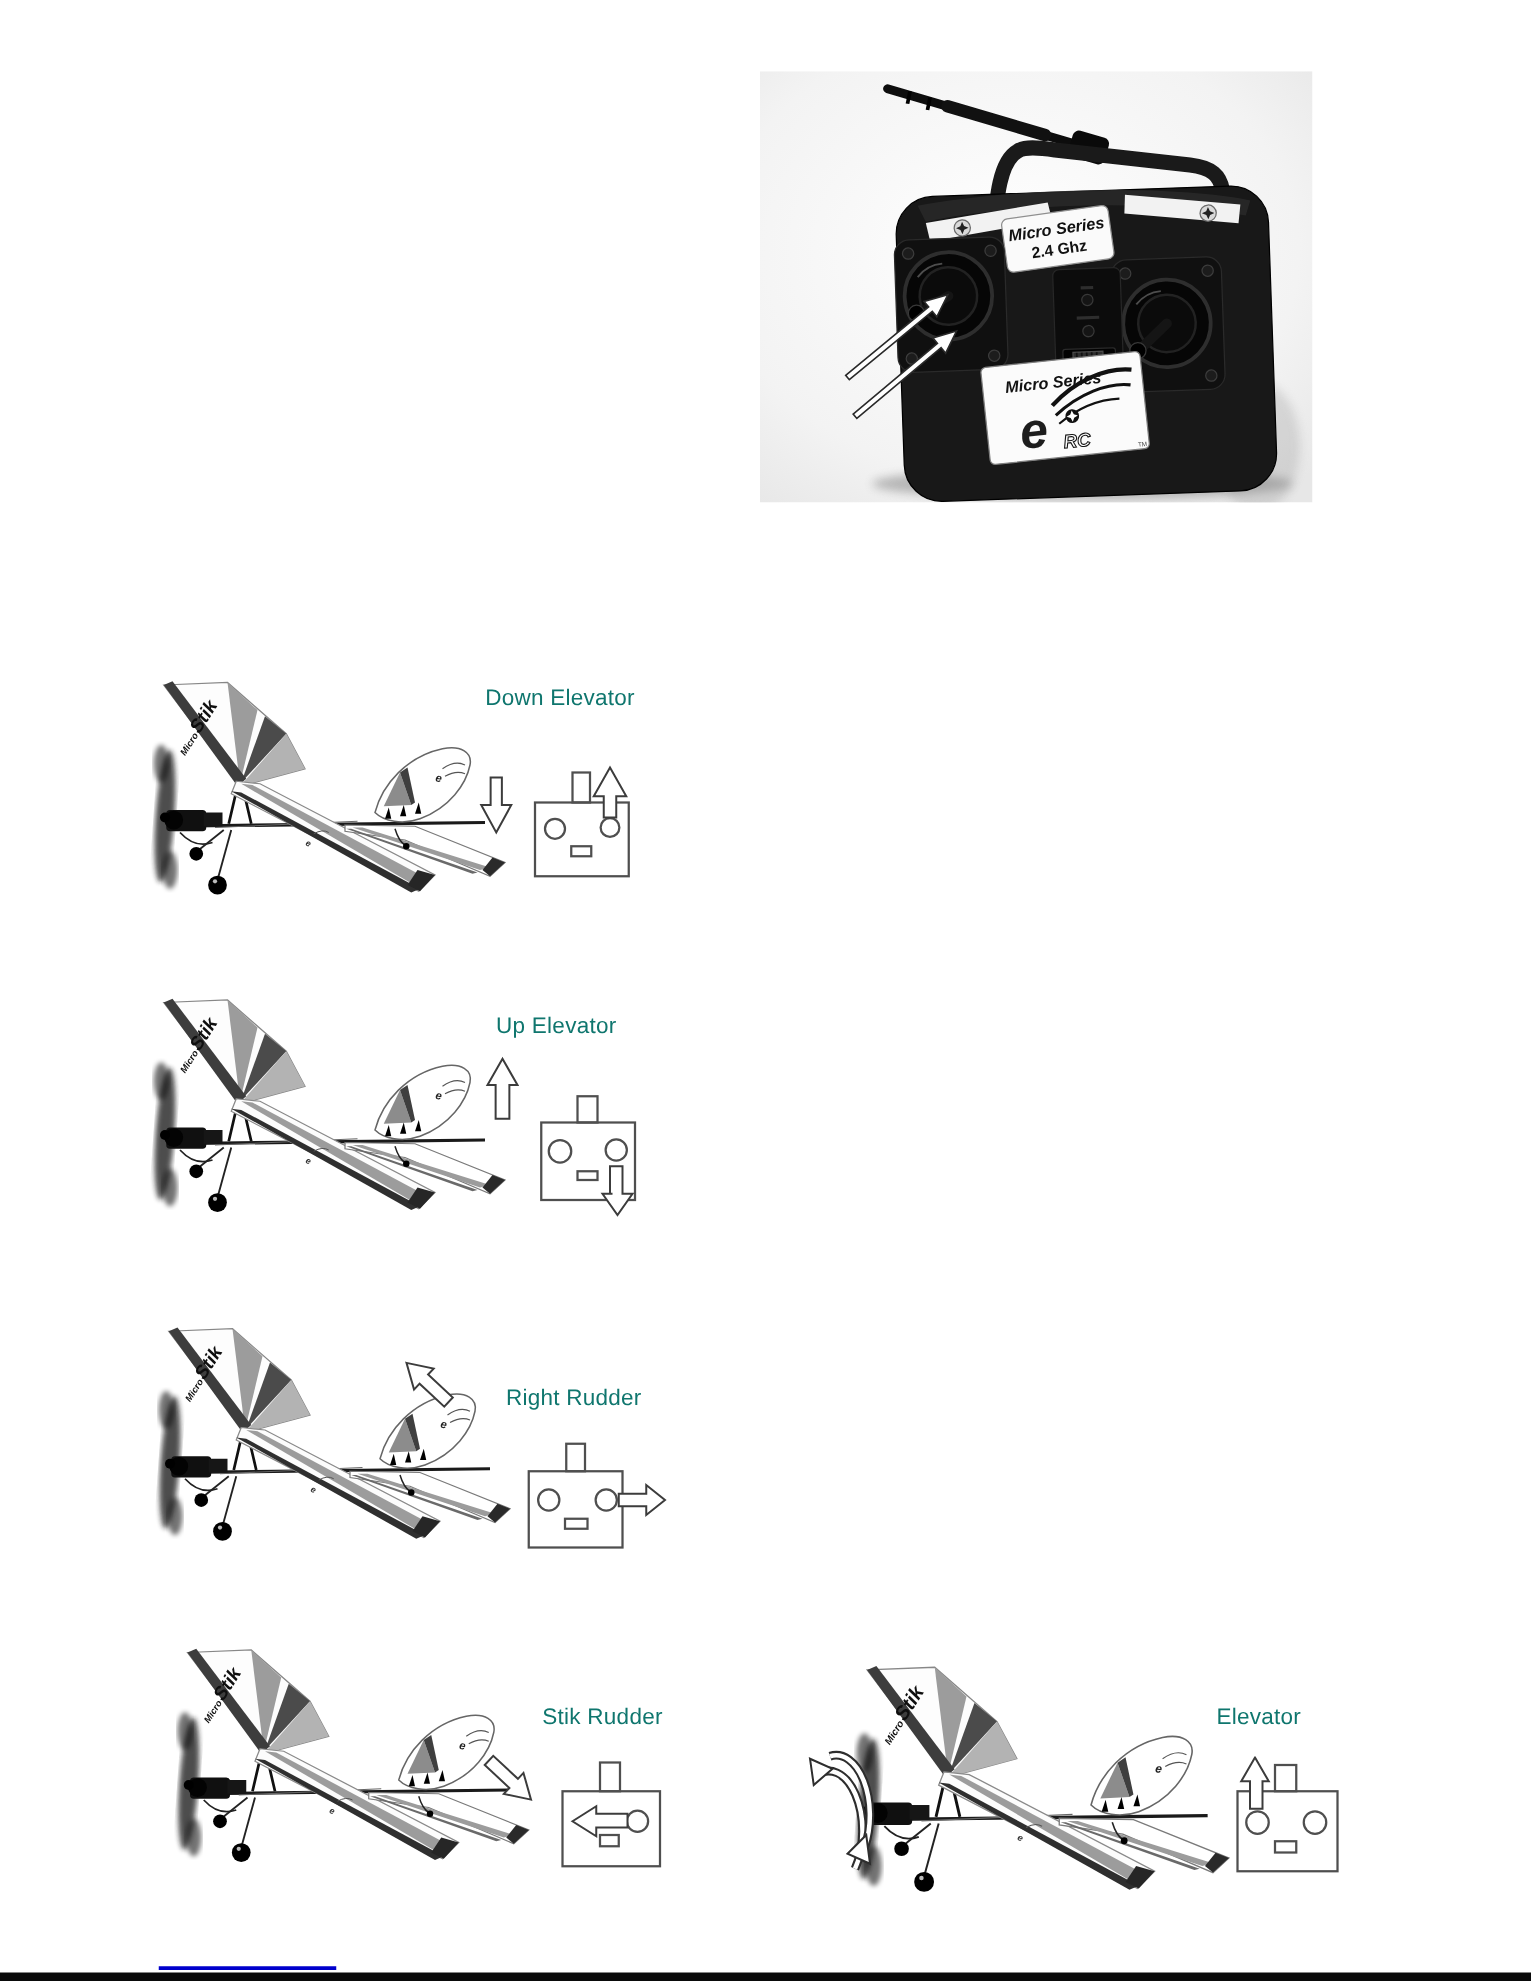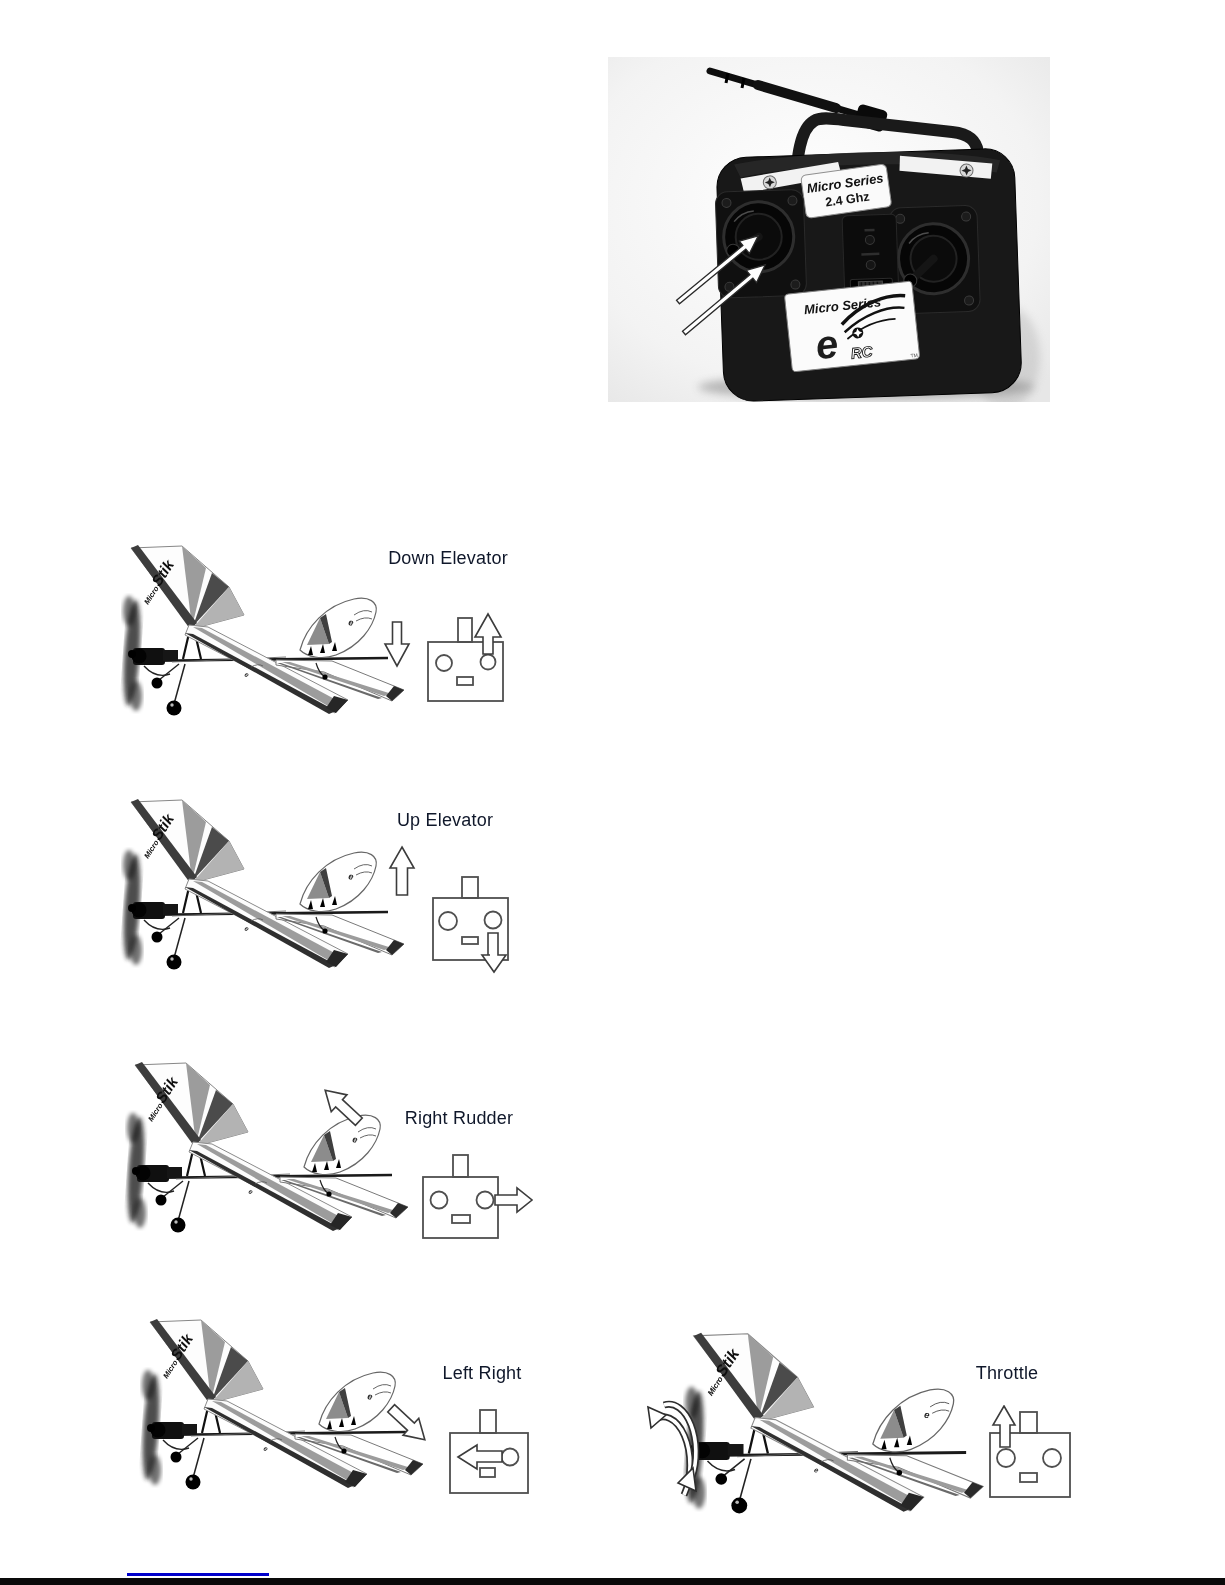--- a/index.html
+++ b/index.html
@@ -1,20 +1,20 @@
 <!DOCTYPE html>
 <html><head>
 <meta charset="utf-8">
 <style>
   html,body{margin:0;padding:0;background:#fff;}
   .page{position:relative;width:1225px;height:1585px;background:#fff;overflow:hidden;
         font-family:"Liberation Sans",sans-serif;}
   .abs{position:absolute;}
   .diagram-label{position:absolute;width:160px;text-align:center;font-size:18px;
-        color:#0f172a;white-space:nowrap;letter-spacing:.2px;}
+        color:#0f766e;white-space:nowrap;letter-spacing:.2px;}
   .footer-link-line{position:absolute;left:127px;top:1573px;width:142px;height:3px;}
   .page-edge-bar{position:absolute;left:0;top:1578px;width:1225px;height:7px;}
   svg text{font-family:"Liberation Sans",sans-serif;}
 </style>
 </head>
 <body>
 
 <svg width="0" height="0" style="position:absolute" aria-hidden="true">
   <defs>
     <filter id="blur2">
@@ -253,42 +253,42 @@
         <rect x="33" y="65" width="18" height="8"></rect>
       </g>
       <path d="M76,45 L98,45 L98,38 L113,50 L98,62 L98,55 L76,55 Z" fill="#fff" stroke="#3c3c3c" stroke-width="1.6"></path>
     </svg>
   </div>
 
   <div>
     <svg class="abs" style="left:105px;top:1307px" width="340" height="195">
         <use href="#plane"></use>
       </svg>
-    <div class="diagram-label" style="left:402px;top:1363px">Left Right</div>
+    <div class="diagram-label" style="left:402px;top:1363px">Stik Rudder</div>
     <svg class="abs" style="left:382px;top:1398px" width="52" height="52">
       <g transform="translate(26,26) rotate(133)">
         <path d="M0,-23 L11.5,-4 L5,-4 L5,23 L-5,23 L-5,-4 L-11.5,-4 Z" fill="#fff" stroke="#3c3c3c" stroke-width="1.6"></path>
       </g>
     </svg>
     <svg class="abs" style="left:446px;top:1408px" width="86" height="90">
       <g stroke="#4f4f4f" stroke-width="1.8" fill="none">
         <rect x="4" y="25" width="78" height="60"></rect>
         <rect x="34" y="2" width="16" height="23"></rect>
         <circle cx="64" cy="49" r="8.5"></circle>
         <rect x="34" y="60" width="15" height="9"></rect>
       </g>
       <path d="M12,49 L31,37 L31,43 L56,43 L56,54 L31,54 L31,61 Z" fill="#fff" stroke="#3c3c3c" stroke-width="1.6"></path>
     </svg>
   </div>
 
   <div>
     <svg class="abs" style="left:646px;top:1320px" width="362" height="208">
         <use href="#plane" transform="scale(1.06)"></use>
       </svg>
-    <div class="diagram-label" style="left:927px;top:1363px">Throttle</div>
+    <div class="diagram-label" style="left:927px;top:1363px">Elevator</div>
     <svg class="abs" style="left:640px;top:1393px" width="64" height="112">
       <path d="M44,102 A27,48 0 0 0 12,28" fill="none" stroke="#2e2e2e" stroke-width="7"></path>
       <path d="M44,102 A27,48 0 0 0 12,28" fill="none" stroke="#fff" stroke-width="3.6"></path>
       <polygon points="8,14 26,22 11,35" fill="#fff" stroke="#2e2e2e" stroke-width="1.6"></polygon>
       <path d="M24,12 A27,48 0 0 1 52,84" fill="none" stroke="#2e2e2e" stroke-width="7"></path>
       <path d="M24,12 A27,48 0 0 1 52,84" fill="none" stroke="#fff" stroke-width="3.6"></path>
       <polygon points="56,98 38,90 53,75" fill="#fff" stroke="#2e2e2e" stroke-width="1.6"></polygon>
     </svg>
     <svg class="abs" style="left:986px;top:1405px" width="86" height="95">
       <g stroke="#4f4f4f" stroke-width="1.8" fill="none">

